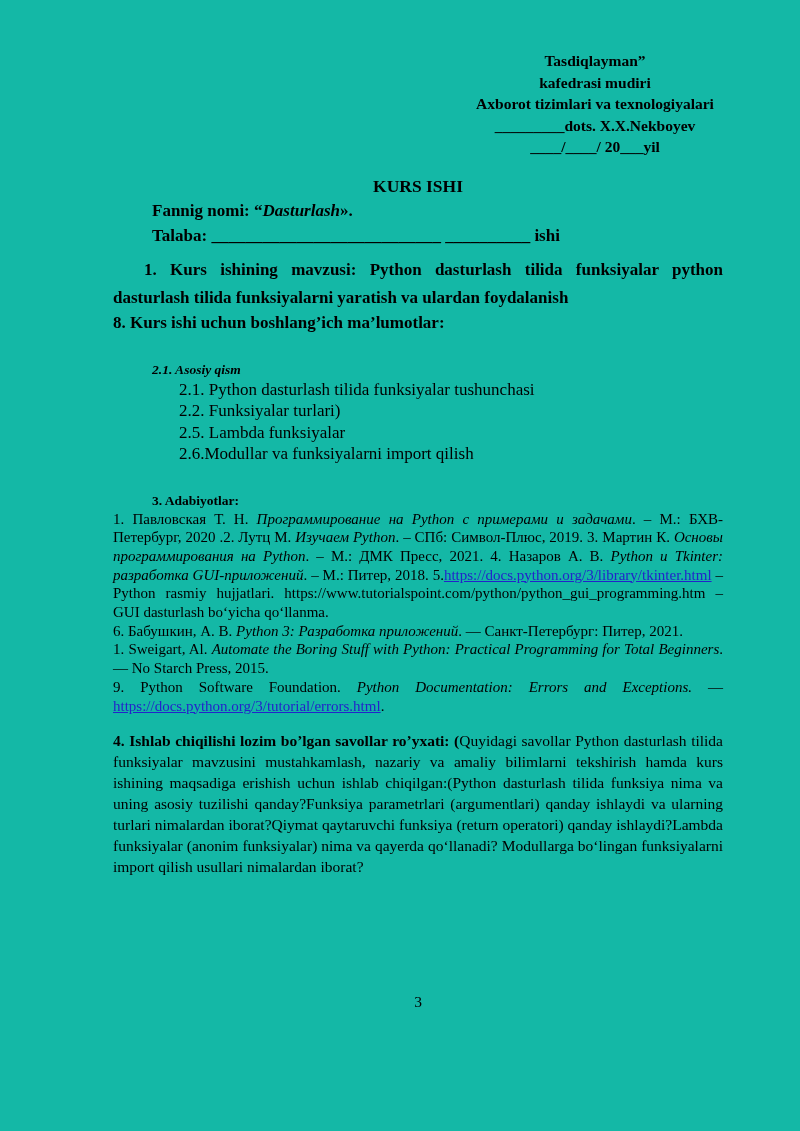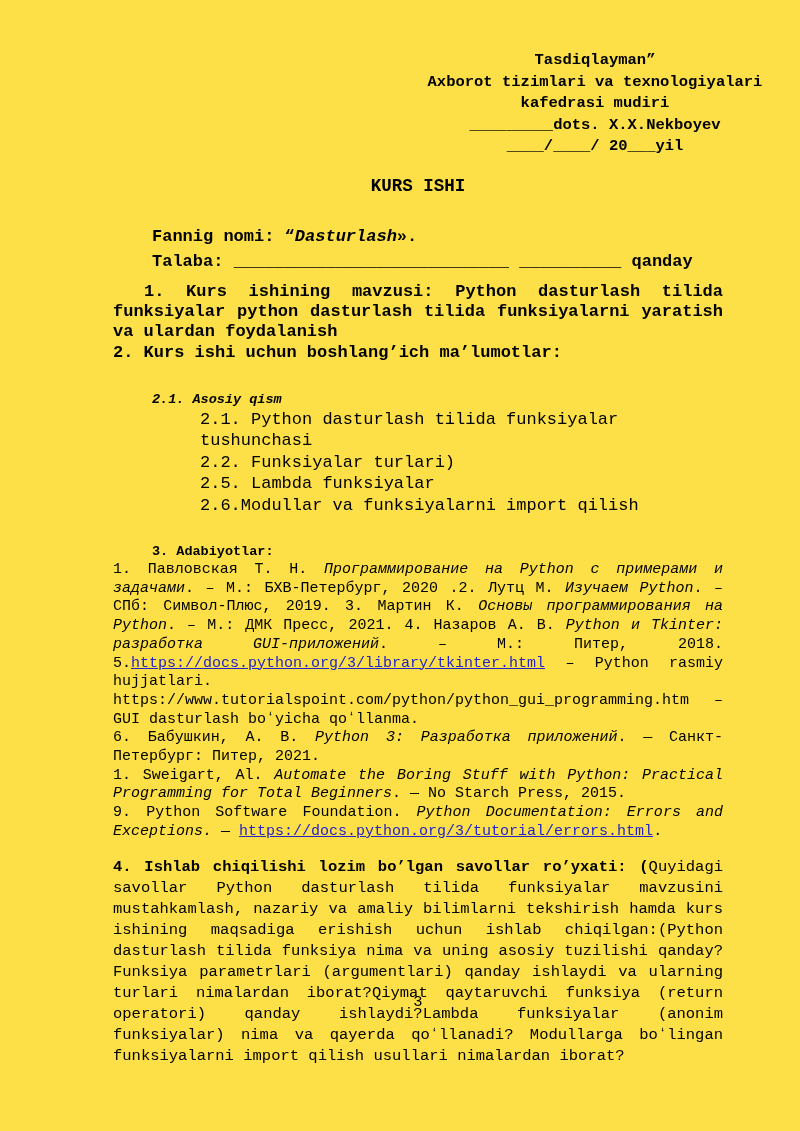--- a/index.html
+++ b/index.html
@@ -1,22 +1,22 @@
 <!DOCTYPE html>
 <html style="--link-color: #2323cb;"><head>
 <meta charset="utf-8">
 <style>
   * { margin: 0; padding: 0; box-sizing: border-box; }
   html, body { background: #ffffff; }
   .page {
     width: 800px;
     height: 1131px;
-    background: #fde047;
+    background: #14b8a6;
     color: #000000;
-    font-family: Liberation Mono, monospace;
+    font-family: Liberation Serif, serif;
     position: relative;
     overflow: hidden;
   }
   .content {
     padding: 50px 77px 0 113px; 
   }
   
   .approval {
     width: 340px;
     margin-left: 312px;
@@ -28,51 +28,50 @@
   
   .title {
     text-align: center;
     font-size: 17.5px;
     font-weight: bold;
     margin-top: 16px;
     line-height: 24px;
   }
   
   .course {
-    margin-top: 26px;
     margin-left: 39px;
     font-weight: bold;
     font-size: 17px;
     line-height: 25px;
   }
   
   .sec-topic {
     margin-top: 8px;
     font-weight: bold;
     font-size: 17px;
-    line-height: 20px;
+    line-height: 28px;
     text-align: justify;
     text-indent: 31px;
   }
   .h-bold {
     font-weight: bold;
     font-size: 17px;
     line-height: 22px;
   }
   .subhead {
     margin-left: 39px;
     font-size: 13.5px;
     font-weight: bold;
     font-style: italic;
     line-height: 18px;
     margin-top: 27px;
   }
   .subhead-roman { font-style: normal; }
   .outline {
-    margin-left: 87px;
+    margin-left: 66px;
     font-size: 17px;
     line-height: 21.5px;
   }
   .refs {
     font-size: 15px;
     line-height: 18.7px;
     text-align: justify;
   }
   .questions {
     margin-top: 15px;
@@ -97,36 +96,36 @@
   }
 </style>
 </head>
 <body>
 
 <div class="page">
   <div class="content">
 
     <div class="approval">
       <div>Tasdiqlayman”</div>
+      <div>kafedrasi mudiri</div>
       <div>Axborot tizimlari va texnologiyalari</div>
-      <div>kafedrasi mudiri</div>
       <div>_________dots. X.X.Nekboyev</div>
       <div>____/____/ 20___yil</div>
     </div>
 
     <div class="title">KURS ISHI</div>
 
     <div class="course">
       <div><span class="run-n">Fannig nomi: “</span><span class="run-i">Dasturlash</span><span class="run-n">».</span></div>
-      <div><span class="run-n">Talaba:  </span><span class="run-n">___________________________</span><span class="run-n">  </span><span class="run-n">__________</span><span class="run-n"> qanday</span></div>
+      <div><span class="run-n">Talaba:  </span><span class="run-n">___________________________</span><span class="run-n">  </span><span class="run-n">__________</span><span class="run-n"> ishi</span></div>
     </div>
 
     <p class="sec-topic"><span class="run-n">1. Kurs ishining mavzusi:   Python dasturlash tilida funksiyalar python dasturlash tilida funksiyalarni yaratish va ulardan foydalanish</span></p>
 
-    <div class="h-bold">2. Kurs ishi uchun boshlang’ich ma’lumotlar:</div>
+    <div class="h-bold">8. Kurs ishi uchun boshlang’ich ma’lumotlar:</div>
 
     <div class="subhead">2.1. Asosiy qism</div>
 
     <div class="outline">
       <div>2.1. Python dasturlash tilida funksiyalar tushunchasi</div>
       <div>2.2. Funksiyalar turlari)</div>
       <div>2.5. Lambda funksiyalar</div>
       <div>2.6.Modullar va funksiyalarni import qilish</div>
     </div>
 

